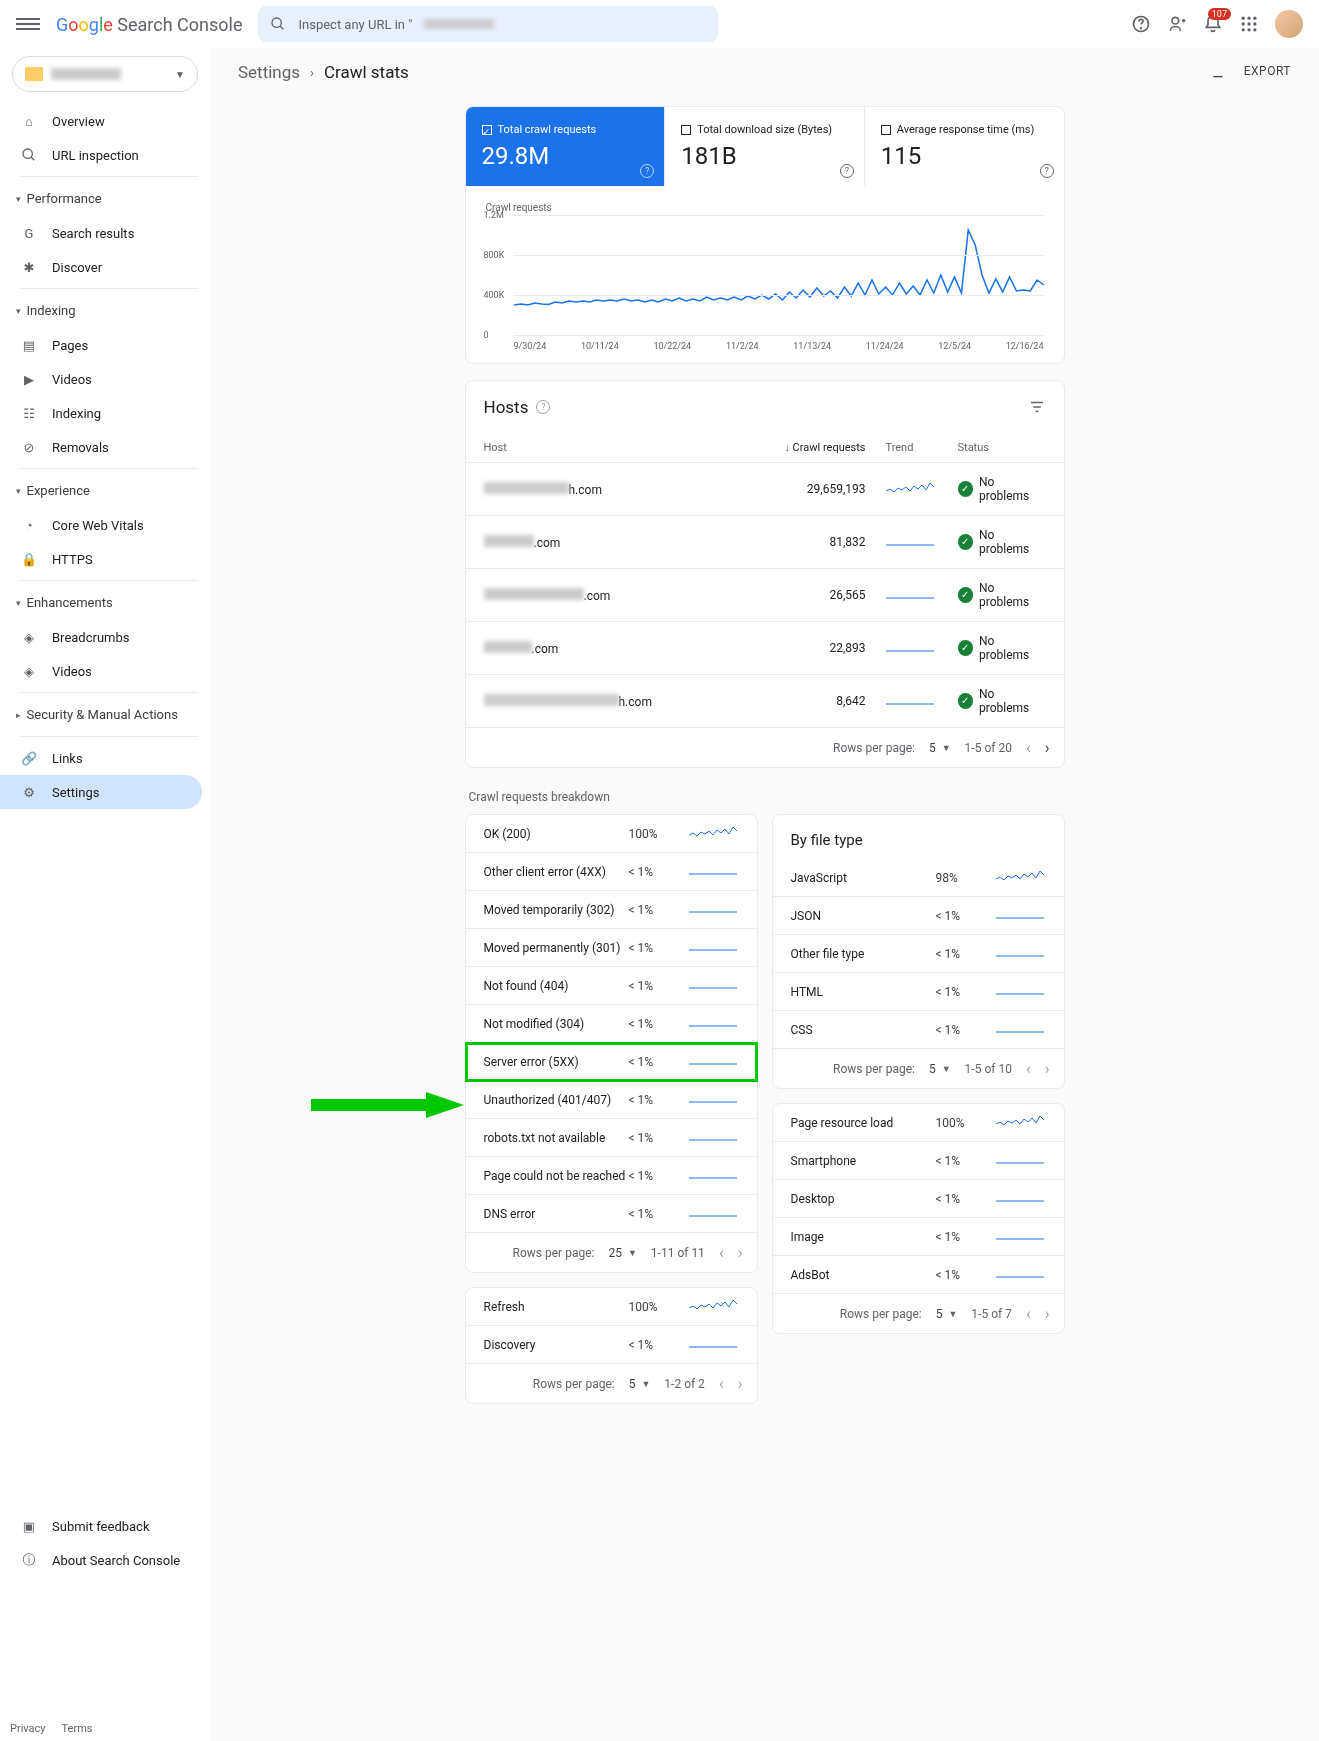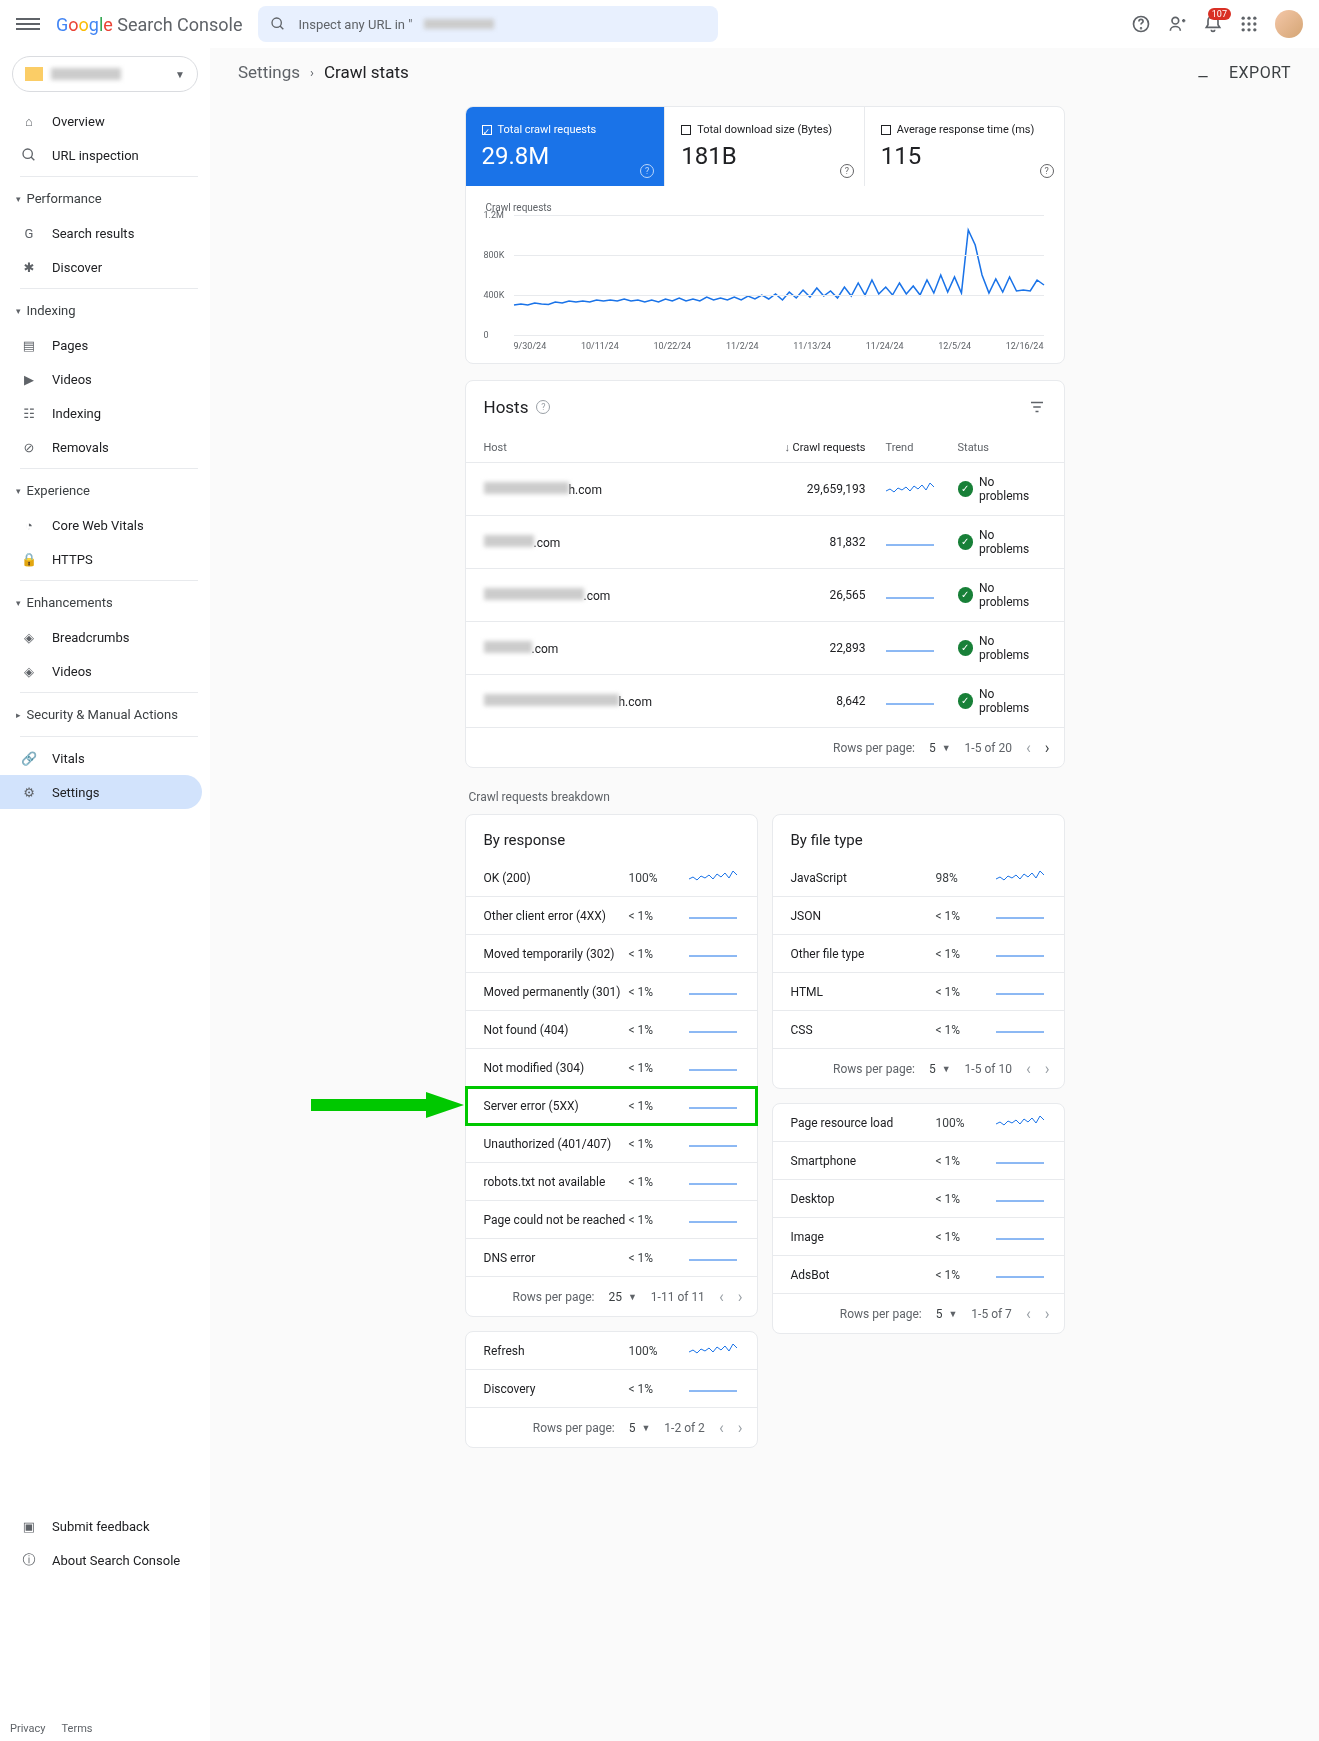--- a/index.html
+++ b/index.html
@@ -25,21 +25,21 @@
 .nav-item.active { background: #d2e3fc; border-radius: 0 20px 20px 0; margin-right: 8px; }
 .nav-section { padding: 10px 16px; font-size: 13px; color: #3c4043; display: flex; align-items: center; gap: 6px; }
 .nav-section .tri { font-size: 9px; color: #5f6368; }
 .nav-divider { border-top: 1px solid #e8eaed; margin: 4px 12px 4px 20px; }
 .nav-icon { width: 18px; height: 18px; display: flex; align-items: center; justify-content: center; color: #5f6368; }
 .main { flex: 1; background: #fafafa; min-height: 1700px; padding-bottom: 40px; }
 .breadcrumb-row { display: flex; align-items: center; padding: 14px 28px; }
 .breadcrumb-row .crumb { color: #5f6368; font-size: 17px; }
 .breadcrumb-row .arrow { margin: 0 10px; color: #5f6368; }
 .breadcrumb-row .current { color: #202124; font-size: 17px; }
-.export { margin-left: auto; display: flex; align-items: center; gap: 18px; font-size: 16px; letter-spacing: 0.5px; color: #3c4043; }
+.export { margin-left: auto; display: flex; gap: 18px; font-size: 12px; letter-spacing: 0.5px; color: #3c4043; }
 .content { max-width: 600px; margin: 10px auto 0; }
 .stats-card { background: #fff; border: 1px solid #e8eaed; border-radius: 8px; overflow: hidden; }
 .stat-boxes { display: flex; }
 .stat-box { flex: 1; padding: 14px 16px 16px; border-right: 1px solid #e8eaed; position: relative; }
 .stat-box:last-child { border-right: none; }
 .stat-box.active { background: #1a73e8; color: #fff; }
 .stat-check { display: inline-block; width: 10px; height: 10px; border: 1.5px solid currentColor; margin-right: 6px; vertical-align: middle; }
 .stat-box.active .stat-check::after { content: "✓"; font-size: 9px; position: relative; top: -3px; left: 0px; }
 .stat-label { font-size: 11px; }
 .stat-value { font-size: 24px; margin-top: 6px; font-weight: 400; }
@@ -220,21 +220,21 @@
         <span>Videos</span>
       </div>
     <div class="nav-divider"></div>
     <div class="nav-section">
         <span class="tri">▸</span>
         <span>Security &amp; Manual Actions</span>
       </div>
     <div class="nav-divider"></div>
     <div class="nav-item">
         <span class="nav-icon">🔗</span>
-        <span>Vitals</span>
+        <span>Links</span>
       </div>
     <div class="nav-item active">
         <span class="nav-icon">⚙</span>
         <span>Settings</span>
       </div>
 
     <div class="sidebar-bottom">
       <div class="nav-item">
           <span class="nav-icon">▣</span>
           <span>Submit feedback</span>
@@ -376,21 +376,20 @@
           <span class="pager-btn">‹</span>
           <span class="pager-btn" style="color:#3c4043">›</span>
         </div>
       </div>
 
       <div class="breakdown-title">Crawl requests breakdown</div>
 
       <div class="breakdown-grid">
         <div class="bcol">
           <div class="bcard" id="card-by_response" style="position:relative">
-              <div class="bcard-title">By response</div>
               <div class="brow">
       <span class="label">OK (200)</span>
       <span class="pct">100%</span>
       <span class="spark-wrap"><svg class="spark" viewBox="0 0 48 14">
                     <path d="M0,10 L4,8 L8,11 L12,7 L16,9 L20,6 L24,10 L28,5 L32,8 L36,4 L40,9 L44,2 L48,6" fill="none" stroke="#1a73e8" stroke-width="1"></path>
                   </svg></span>
     </div>
               <div class="brow">
       <span class="label">Other client error (4XX)</span>
       <span class="pct">&lt; 1%</span>

